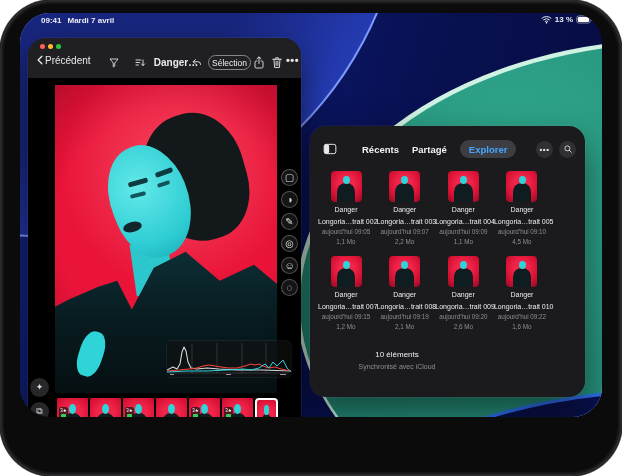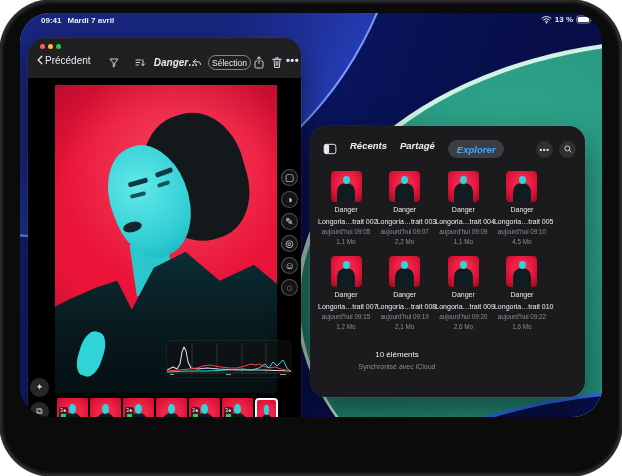--- a/index.html
+++ b/index.html
@@ -38,21 +38,21 @@
     box-shadow:0 0 0 0.5px rgba(255,255,255,.10), 0 14px 34px rgba(0,0,0,.55);}
   .win-chrome{position:absolute;left:0;top:0;right:0;height:40px;background:#202023;border-radius:18px 18px 0 0;}
   .traffic{position:absolute;left:12px;top:6px;display:flex;gap:3px;}
   .dot{width:5px;height:5px;border-radius:50%;}
   .dot.r{background:#ff5f57}.dot.y{background:#febc2e}.dot.g{background:#28c840}
   .tb-item{position:absolute;color:#e9e9ee;}
   .tb-back{left:8px;top:17px;display:flex;align-items:flex-start;gap:1px;font-size:10px;}
   .tb-funnel{left:80px;top:19px}
   .tb-sort{left:106px;top:19px}
   .tb-title{left:121px;top:19px;width:54px;text-align:center;font-size:10px;font-weight:700;
-    white-space:nowrap;overflow:hidden;font-style:italic;}
+    white-space:nowrap;overflow:hidden;}
   .tb-undo{left:163px;top:19px}
   .tb-select{left:180px;top:17px;width:43px;height:15px;border:1px solid #85858b;border-radius:8px;
     font-size:8.5px;display:flex;align-items:center;justify-content:center;color:#f0f0f4;box-sizing:border-box;}
   .tb-share{left:225px;top:18px}
   .tb-trash{left:243px;top:18px}
   .tb-more{left:258px;top:16px;font-size:11px;letter-spacing:.5px;font-weight:700}
 
   .editor{position:absolute;left:0;top:40px;right:0;bottom:0;background:#000;border-radius:0 0 18px 18px;overflow:hidden;}
 
   
@@ -111,21 +111,21 @@
   .mini::after{content:"";position:absolute;left:39%;top:16%;width:23%;height:27%;background:#2fd4d8;border-radius:50%;}
 
   
   .cyanbar{position:absolute;left:0;right:0;bottom:0;height:12px;border-radius:0 0 18px 18px;
     background:linear-gradient(90deg,#0fb0d2 0%,#27d9f4 45%,#55edff 100%);}
 
   
   .panel{position:absolute;left:290px;top:113px;width:275px;height:271px;border-radius:16px;
     background:#1b1b1d;box-shadow:0 0 0 .5px rgba(255,255,255,.09), 0 16px 36px rgba(0,0,0,.5);}
   .panel-header{position:absolute;top:12px;left:13px;right:9px;height:22px;display:flex;align-items:center;}
-  .tabs{display:flex;gap:13px;margin-left:13px;font-style:italic;}
+  .tabs{display:flex;align-items:center;gap:13px;margin-left:25px;}
   .tab{color:#f2f2f6;font-size:9.5px;font-weight:700;}
   .tab.active{color:#45a6ff;background:#3d3e43;border-radius:11px;padding:3.5px 9px;}
   .hdr-spacer{flex:1}
   .hdr-circle{width:17px;height:17px;border-radius:50%;background:#303033;display:flex;align-items:center;
     justify-content:center;color:#e8e8ec;}
   .hdr-circle.more{font-size:8px;letter-spacing:.5px;font-weight:700;margin-right:6px;}
 
   .grid-row{position:absolute;left:8px;width:232px;display:flex;justify-content:space-between;}
   .grid-row.r1{top:45px}
   .grid-row.r2{top:130px}

